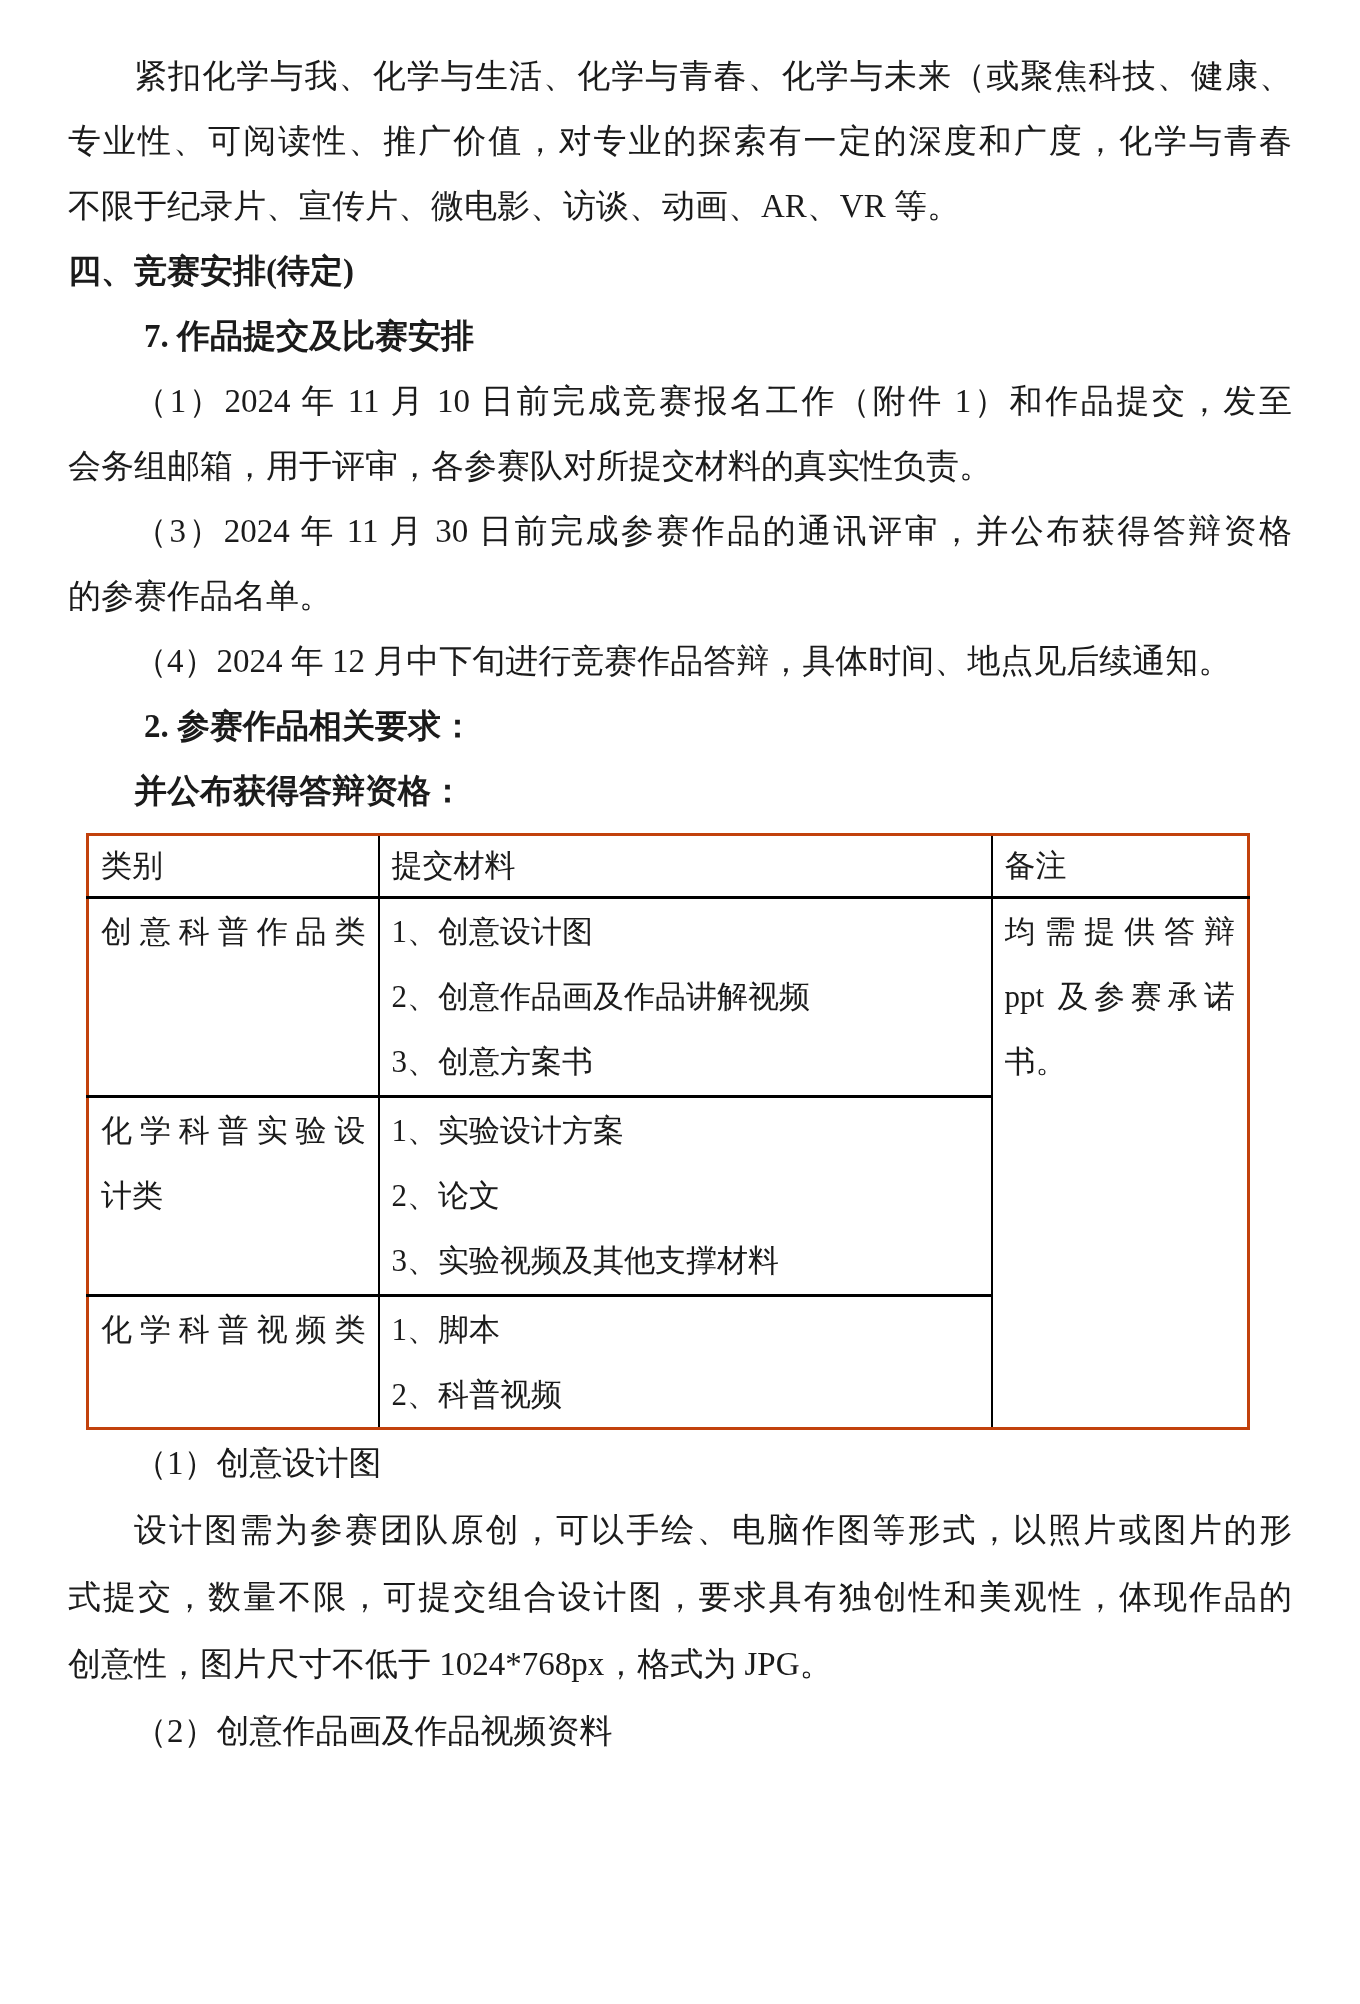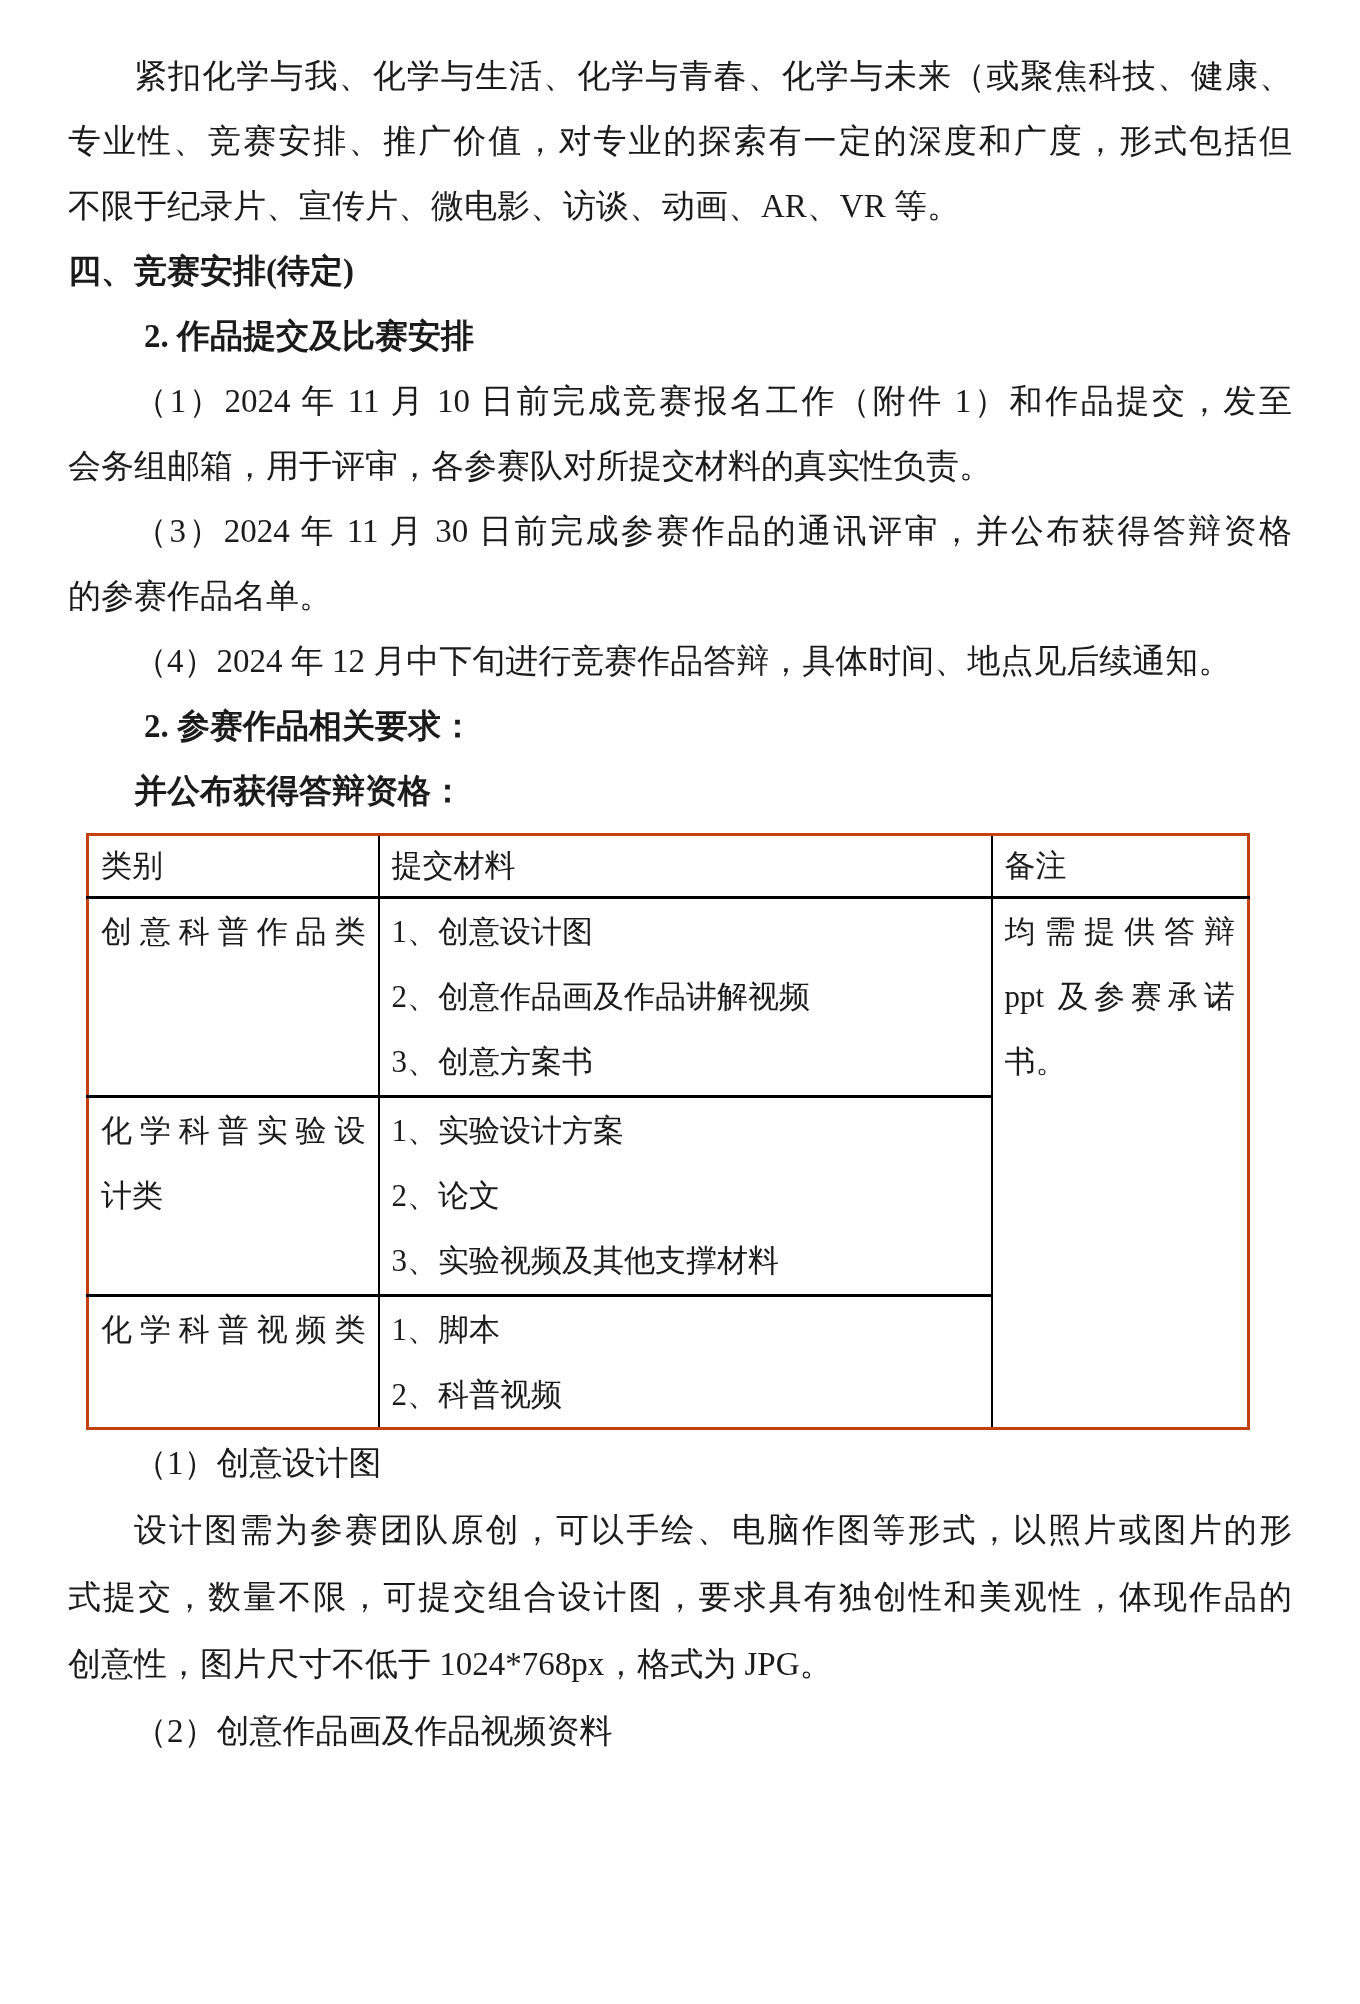--- a/index.html
+++ b/index.html
@@ -66,27 +66,27 @@
 </style>
 </head>
 <body>
 
 <div class="page">
 
   <div class="block-top">
 
     <div>
       <span class="line j indent">紧扣化学与我、化学与生活、化学与青春、化学与未来（或聚焦科技、健康、</span>
-      <span class="line j">专业性、竞赛安排、推广价值，对专业的探索有一定的深度和广度，形式包括但</span>
+      <span class="line j">专业性、可阅读性、推广价值，对专业的探索有一定的深度和广度，化学与青春</span>
       <span class="line">不限于纪录片、宣传片、微电影、访谈、动画、AR、VR 等。</span>
     </div>
 
     <div class="line bold">四、竞赛安排(待定)</div>
 
-    <div class="line bold indent2">2. 作品提交及比赛安排</div>
+    <div class="line bold indent2">7. 作品提交及比赛安排</div>
 
     <div>
       <span class="line j indent">（1）2024 年 11 月 10 日前完成竞赛报名工作（附件 1）和作品提交，发至</span>
       <span class="line">会务组邮箱，用于评审，各参赛队对所提交材料的真实性负责。</span>
     </div>
 
 
     <div>
       <span class="line j indent">（3）2024 年 11 月 30 日前完成参赛作品的通讯评审，并公布获得答辩资格</span>
       <span class="line">的参赛作品名单。</span>

